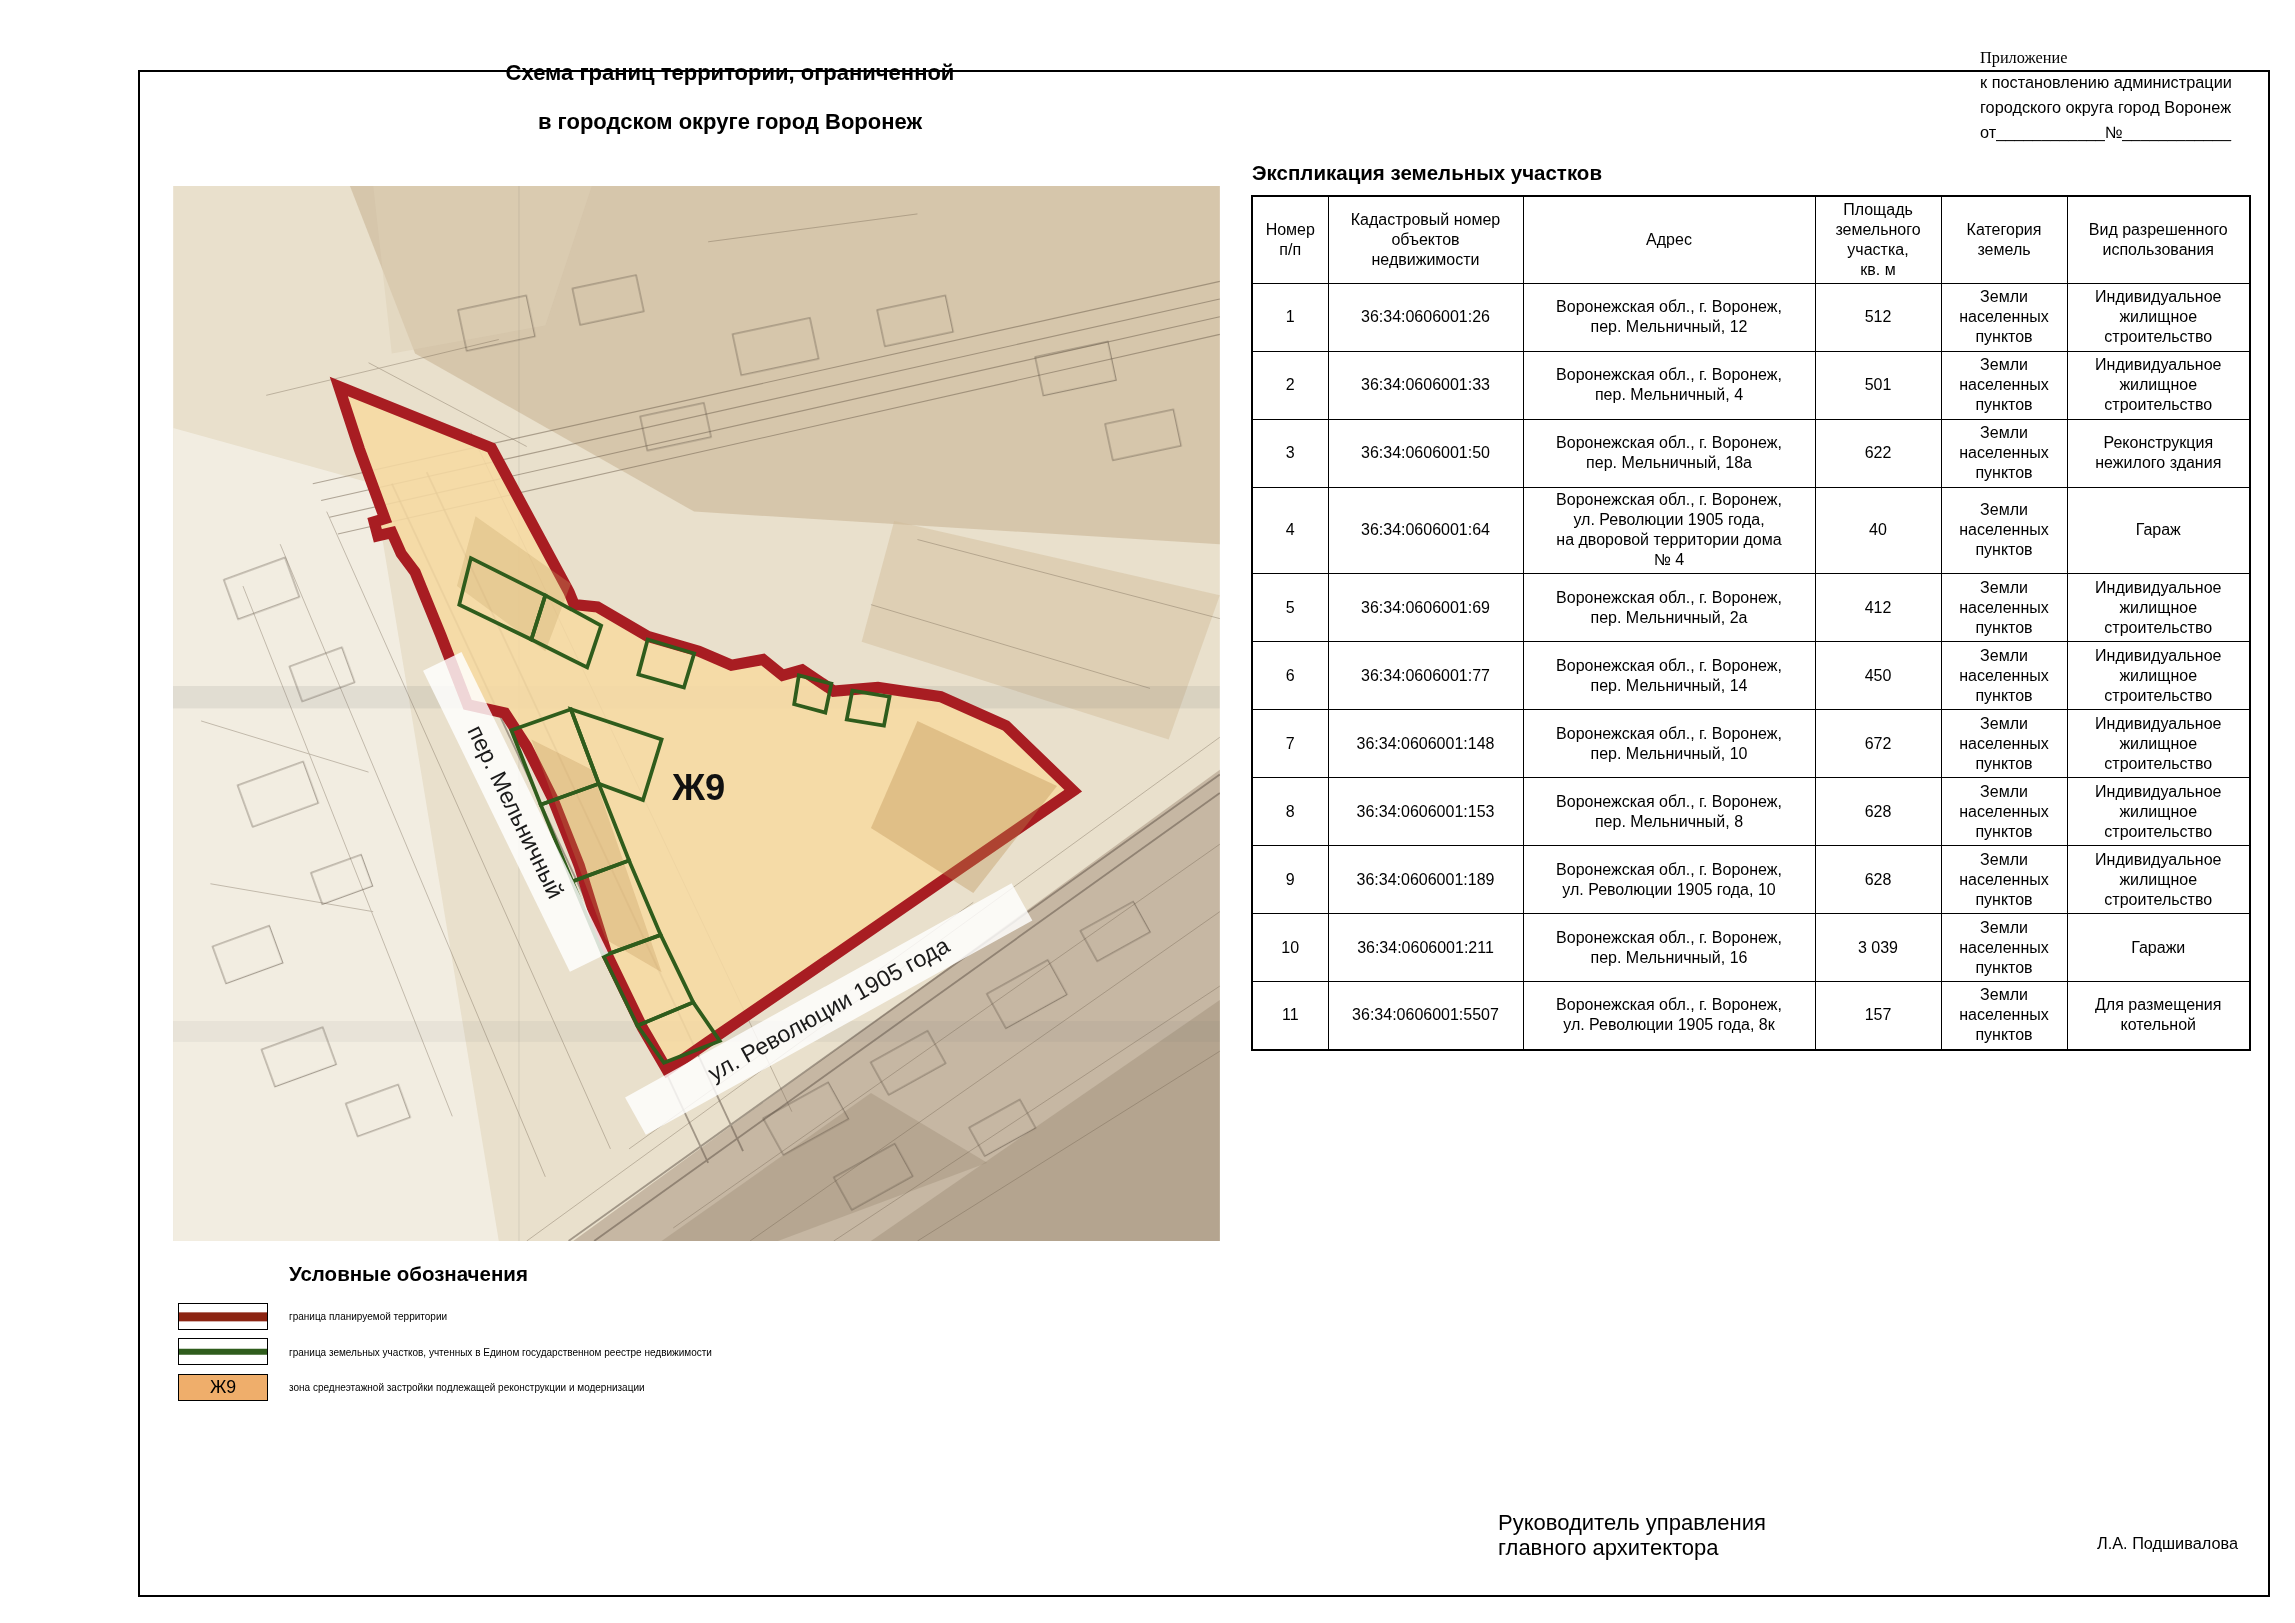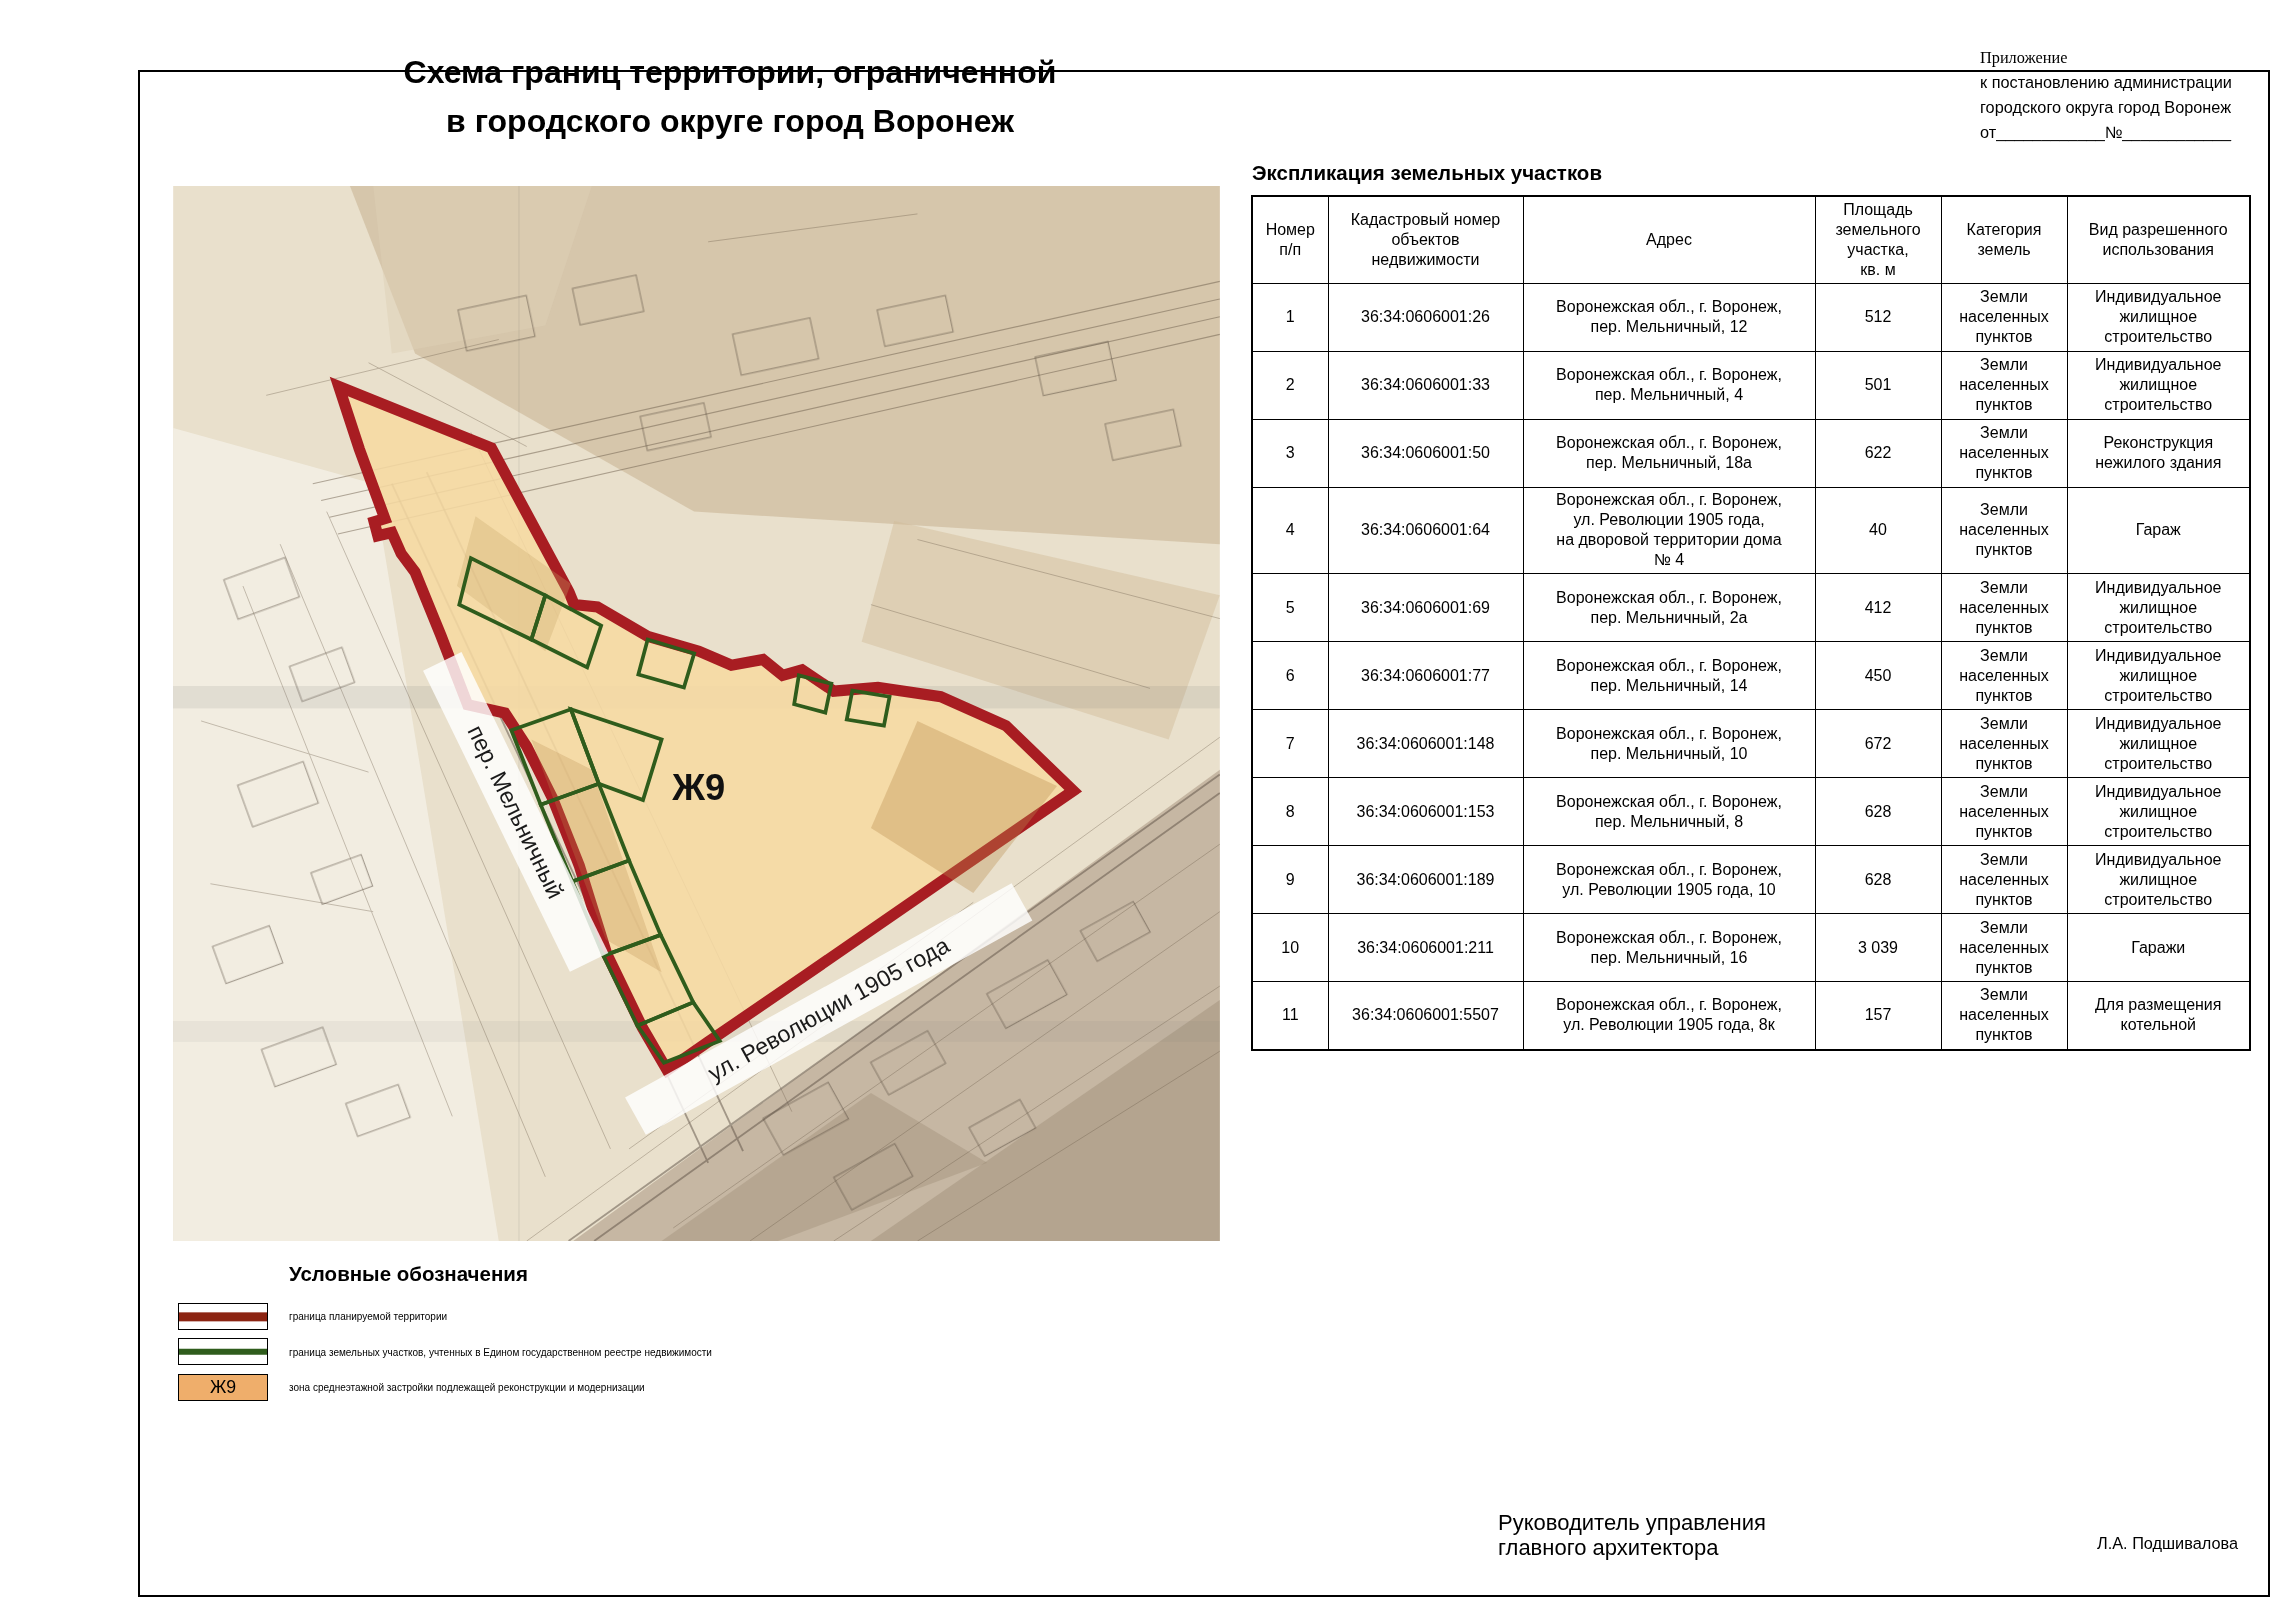--- a/index.html
+++ b/index.html
@@ -1,20 +1,20 @@
 <!DOCTYPE html>
 <html style="font-size:7.4px"><head>
 <meta charset="utf-8">
 <style>
   html,body{margin:0;padding:0;background:#888;}
   #page{position:relative;width:2295px;height:1623px;background:#ffffff;
         font-family:"Liberation Sans",sans-serif;color:#000;overflow:hidden;}
   .frame{position:absolute;left:138px;top:70px;width:2128px;height:1523px;border:2.8px solid #000;}
   .abs{position:absolute;}
-  .title{left:344px;top:48px;width:772px;text-align:center;font-size:32px;font-weight:bold;line-height:49px;}
+  .title{left:344px;top:48px;width:772px;text-align:center;font-size:22px;font-weight:bold;line-height:49px;}
   .appendix{left:1980px;top:45px;width:261px;font-size:16.3px;line-height:25px;}
   .appendix .l0{text-align:left;font-family:Liberation Serif, serif;}
   .tbl-title{left:1252px;top:161px;font-size:20.5px;font-weight:bold;}
   table.expl{position:absolute;left:1251px;top:195px;border-collapse:collapse;border:2.3px solid #000;table-layout:fixed;}
   table.expl th,table.expl td{border:0.9px solid #000;border-top-width:1.9px;border-bottom-width:1.9px;
       font-size:16px;font-weight:normal;text-align:center;vertical-align:middle;
       white-space:pre-line;line-height:20px;padding:2.8px 3.7px;box-sizing:border-box;}
   table.expl tr{height:68px;}
   tr.hdr{height:88px;}
   .legend-title{left:289px;top:1262px;font-size:20.5px;font-weight:bold;}
@@ -28,21 +28,21 @@
   .mapbox{left:173px;top:186px;width:1047px;height:1055px;}
 </style>
 </head>
 <body>
 
 <div id="page">
   <div class="frame"></div>
 
   <div class="abs title">
     <div>Схема границ территории, ограниченной</div>
-    <div>в городского округе город Воронеж</div>
+    <div>в городском округе город Воронеж</div>
   </div>
 
   <div class="abs appendix">
     <div class="l0">Приложение</div>
     <div>к постановлению администрации</div>
     <div>городского округа город Воронеж</div>
     <div>от____________№____________</div>
   </div>
 
   <div class="abs mapbox">

